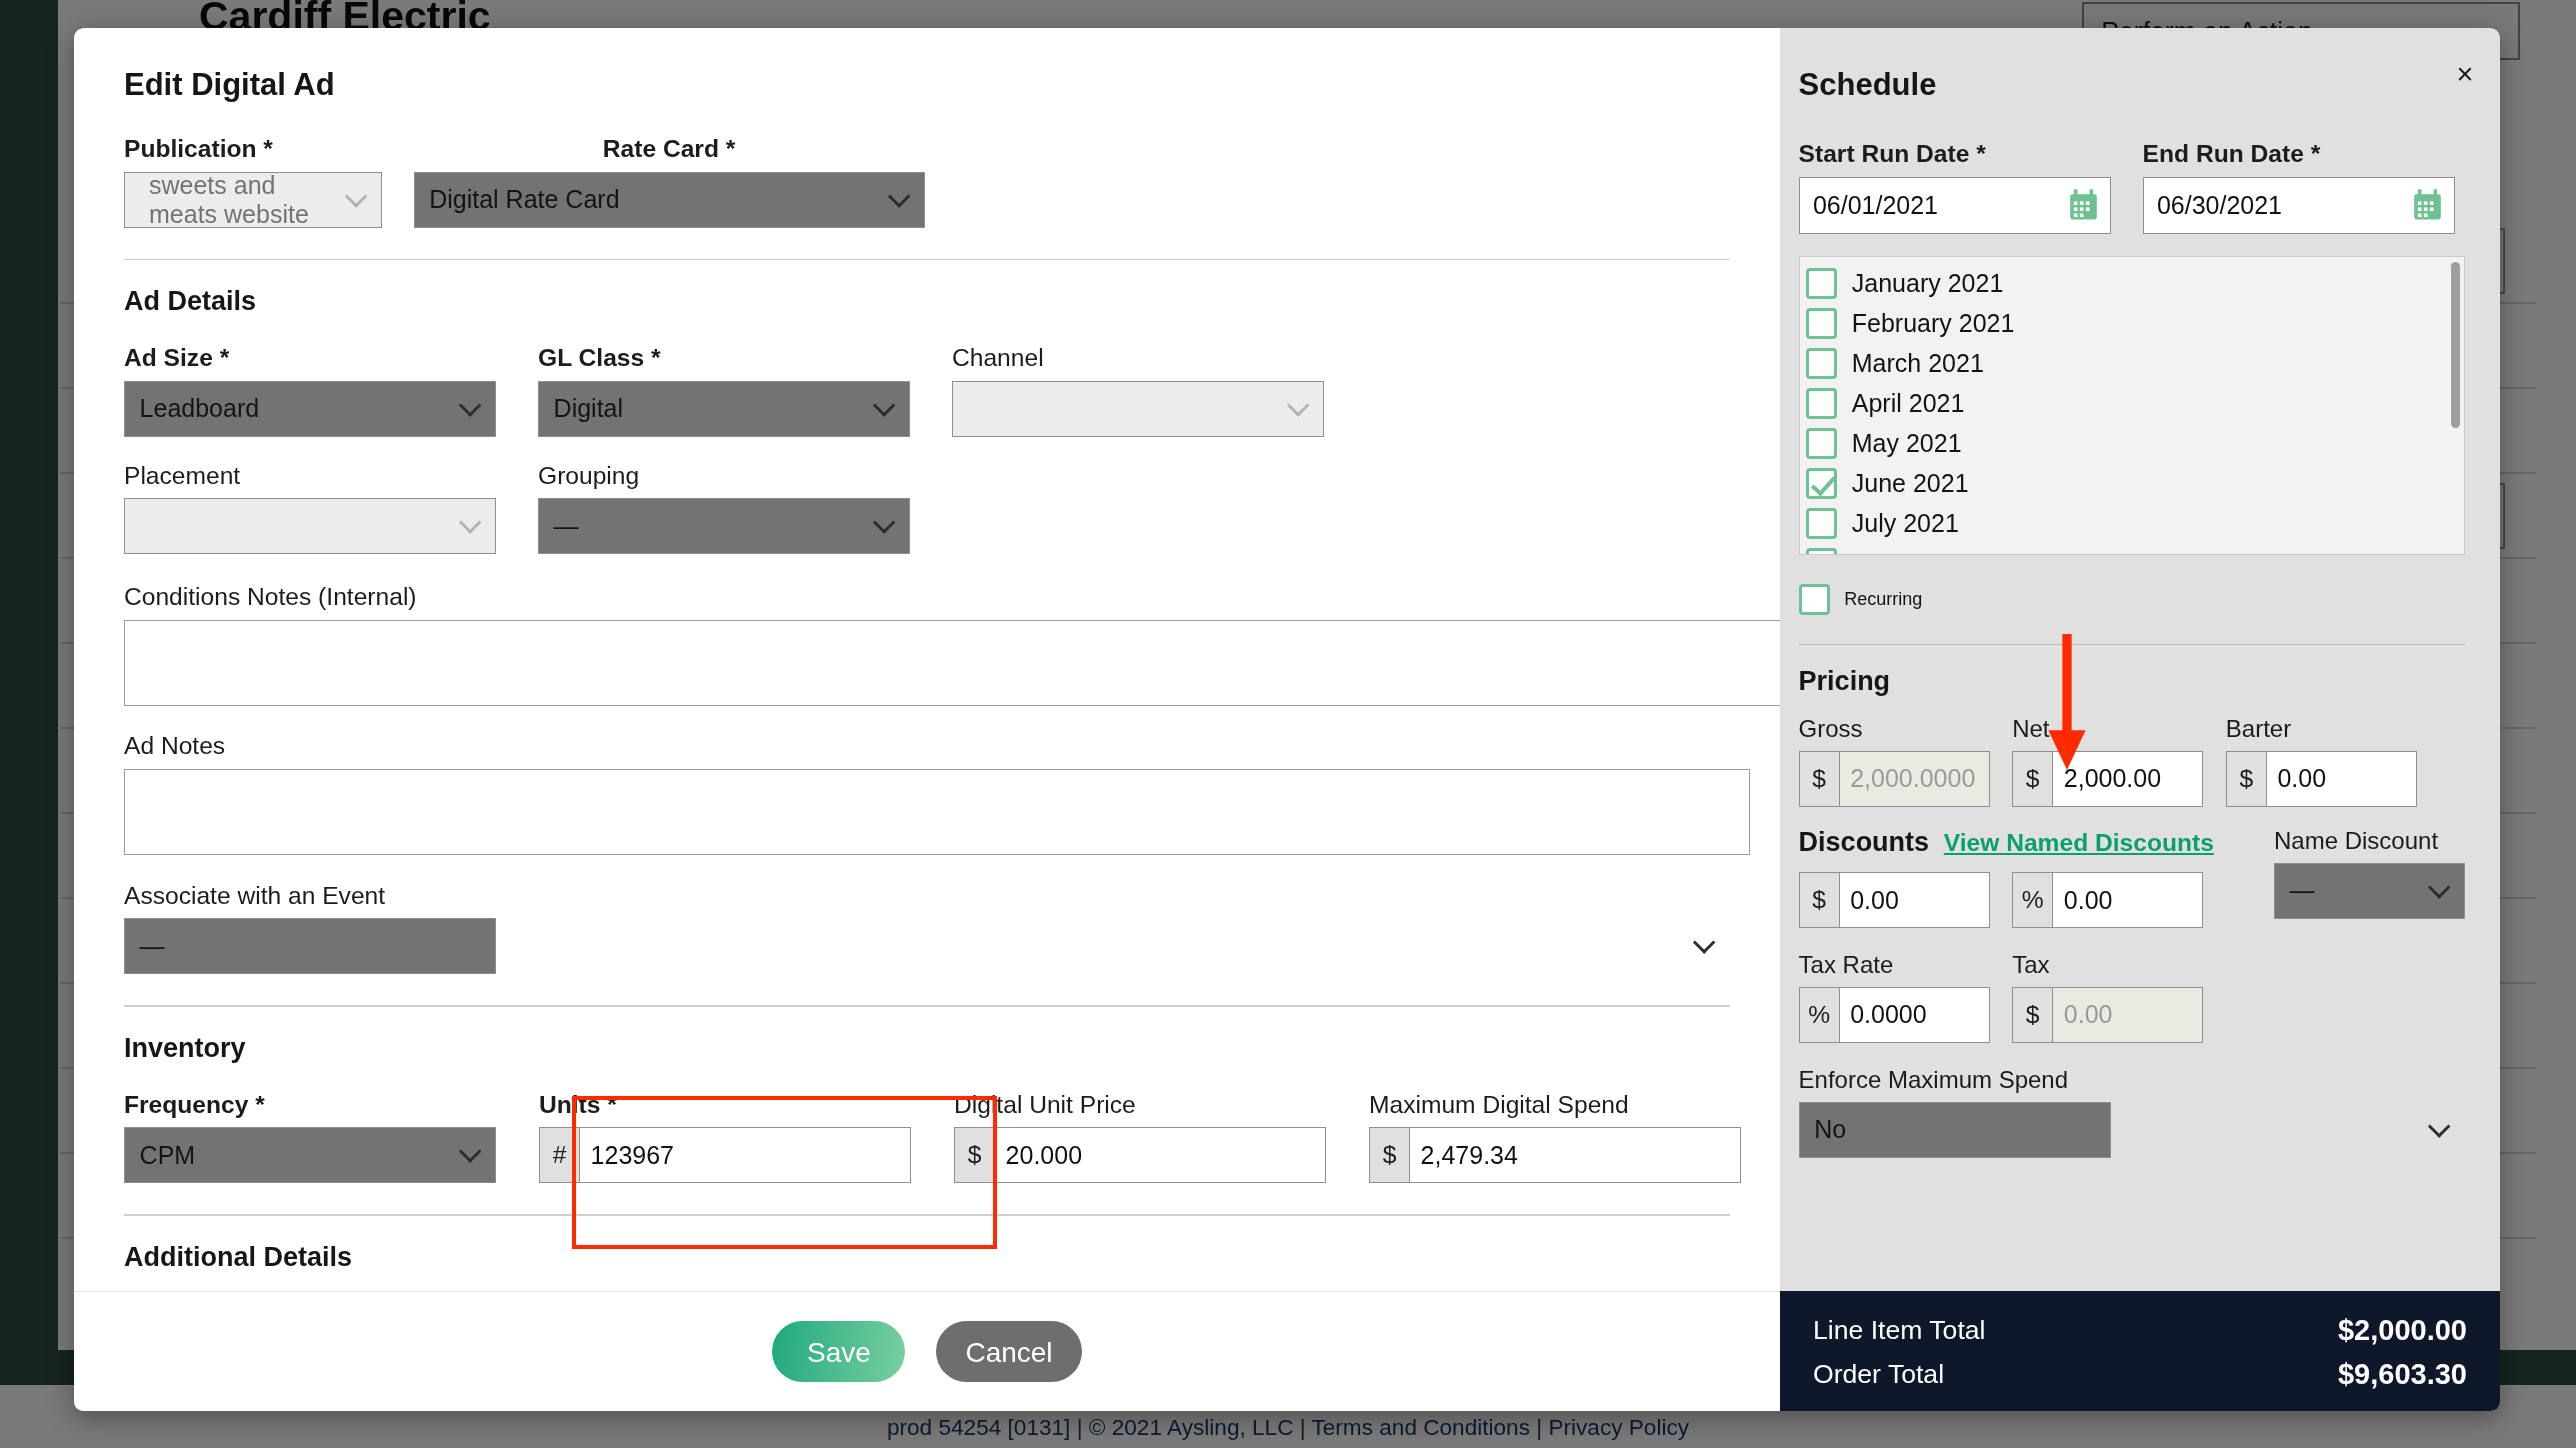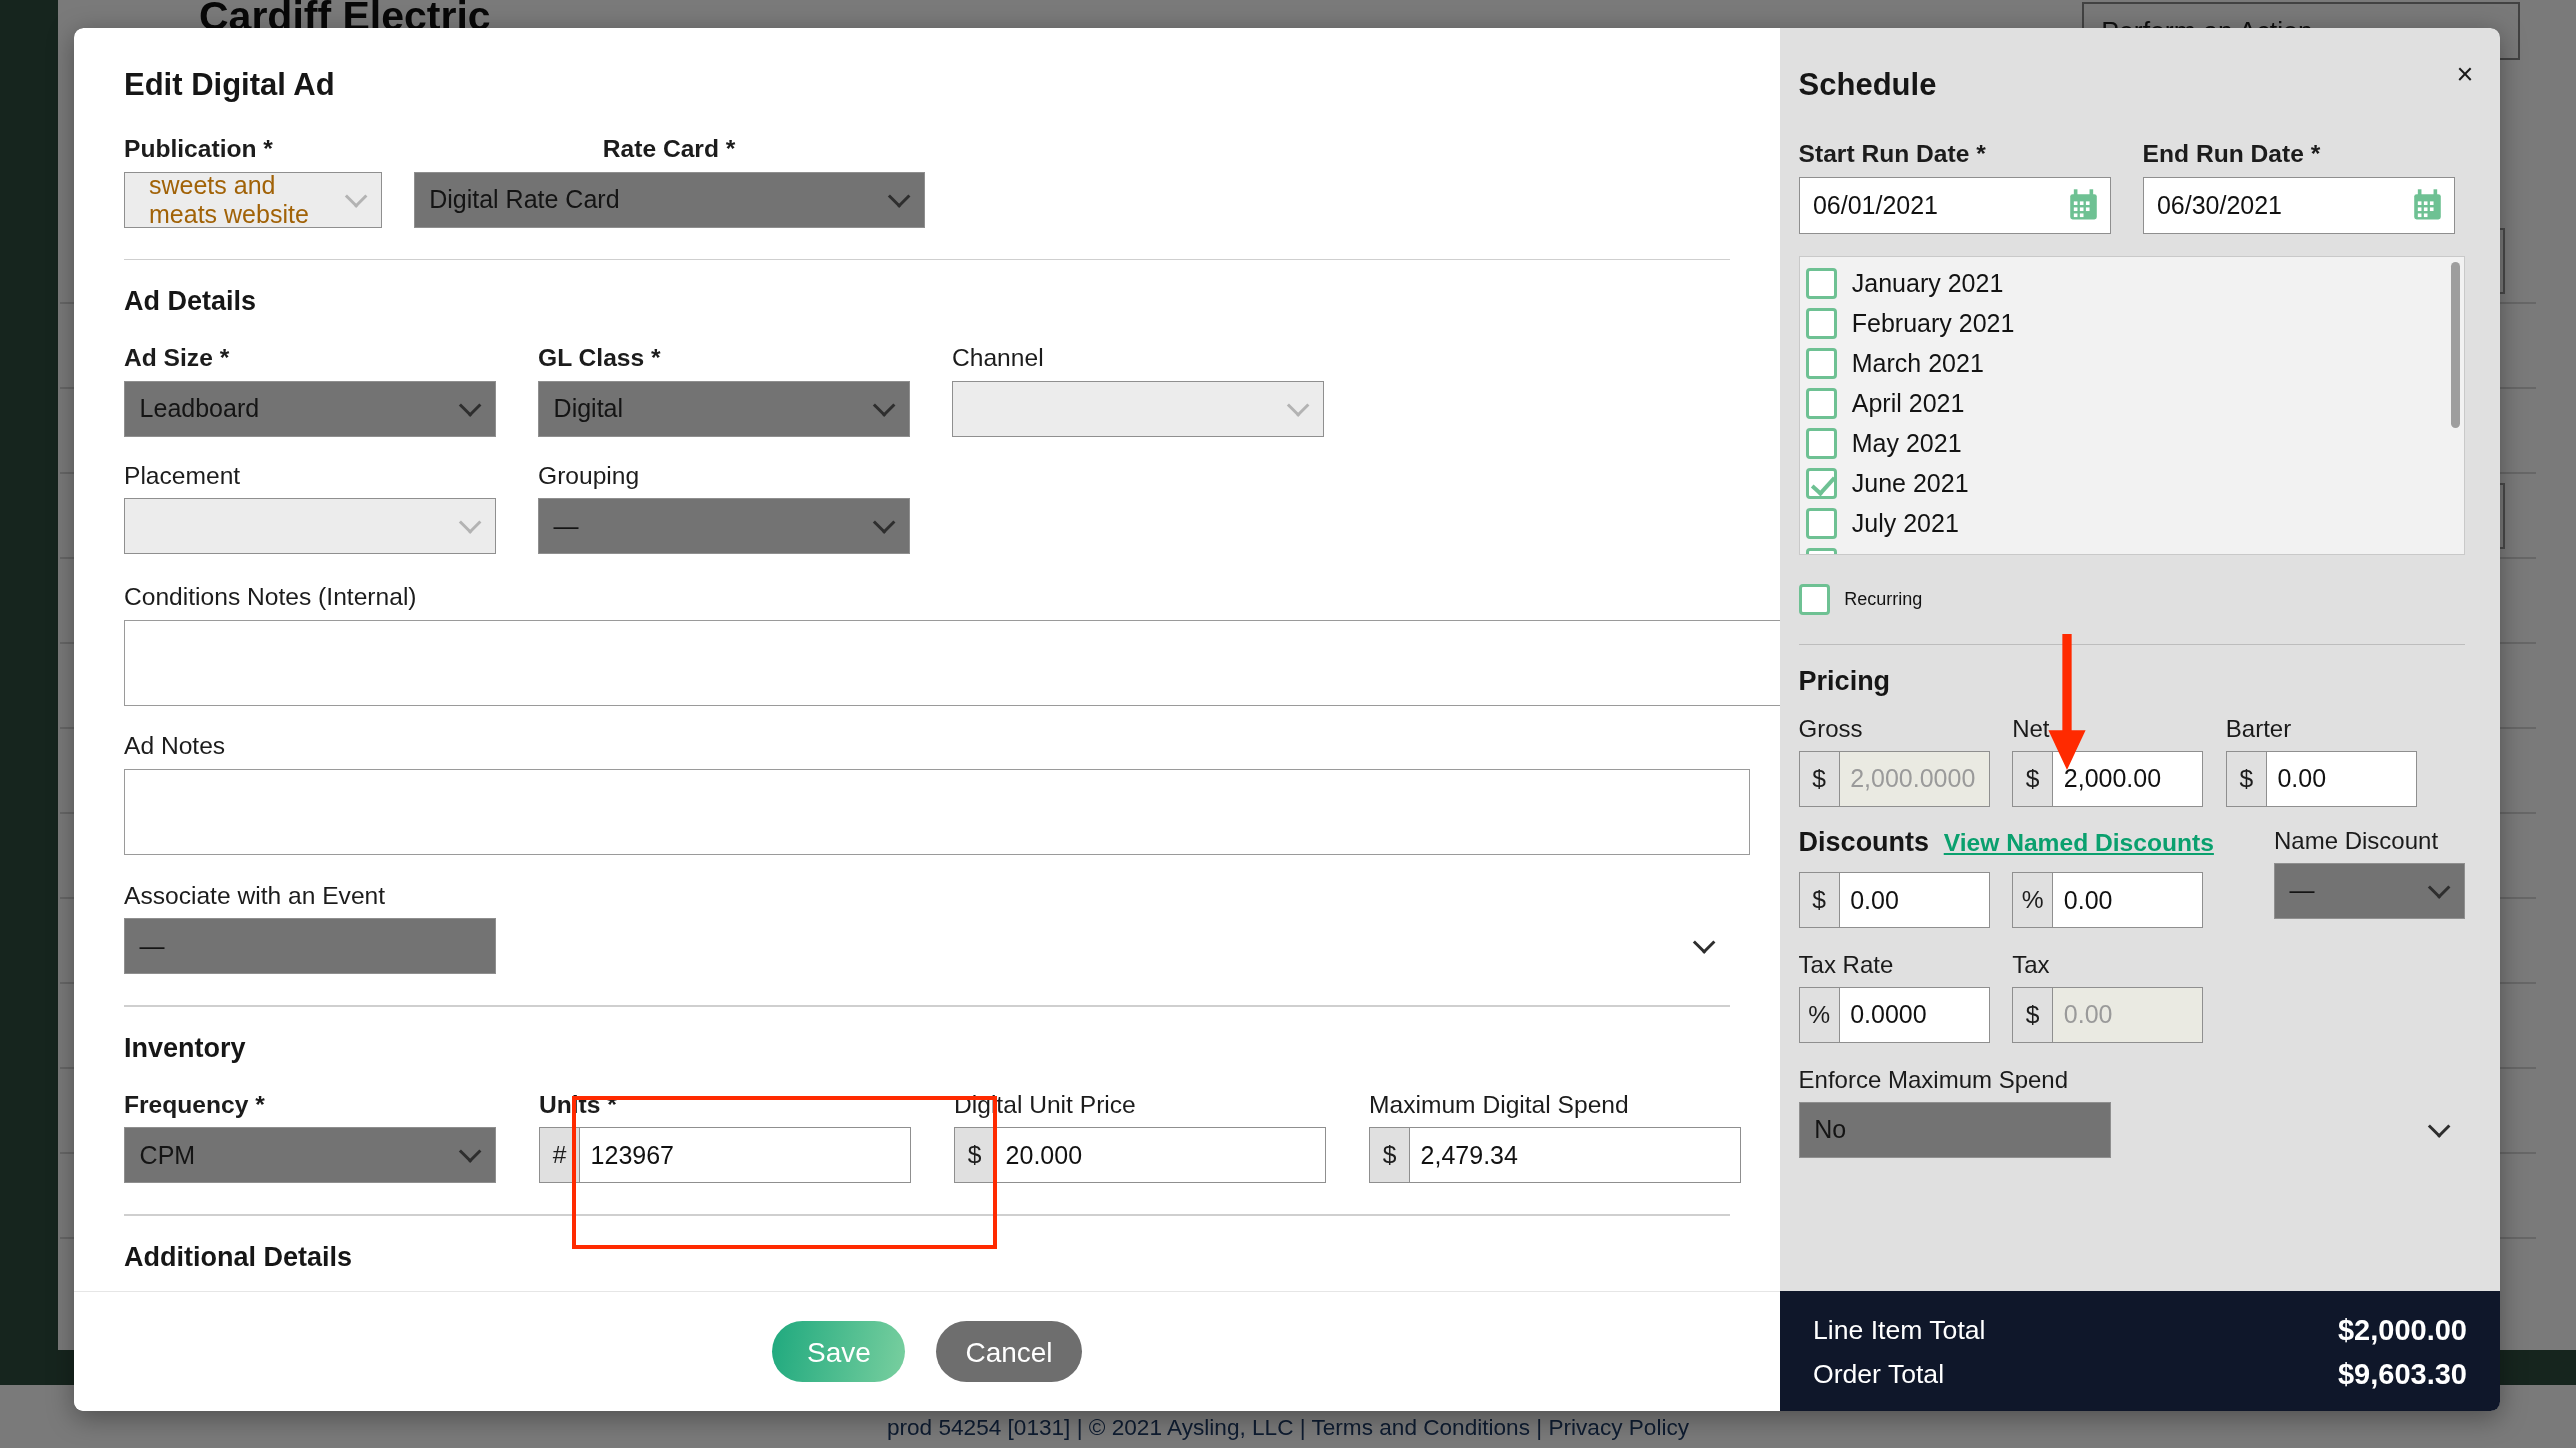--- a/index.html
+++ b/index.html
@@ -126,21 +126,21 @@
   .selwrap::after {
     content: "";
     position: absolute; right: 17.3px; top: 50%;
     width: 13.3px; height: 13.3px;
     border-right: 3.3px solid #2e2e2e; border-bottom: 3.3px solid #2e2e2e;
     transform: translateY(-70%) rotate(45deg);
     pointer-events: none;
   }
   .selwrap.muted::after { border-color: #b3b3b3; }
   .selbox.disabled {
-    background: #ececec; color: #a16207; padding-left: 24px;
+    background: #ececec; color: #737373; padding-left: 24px;
   }
   .selbox {
     display: flex; align-items: center;
   }
 
   .hr {
     height: 1.3px; background: #cfcfcf; margin: 31px 0 26.6px 0;
   }
   .sect-title {
     font-size: 27px; font-weight: 700; color: #161616; margin-bottom: 26.6px;

